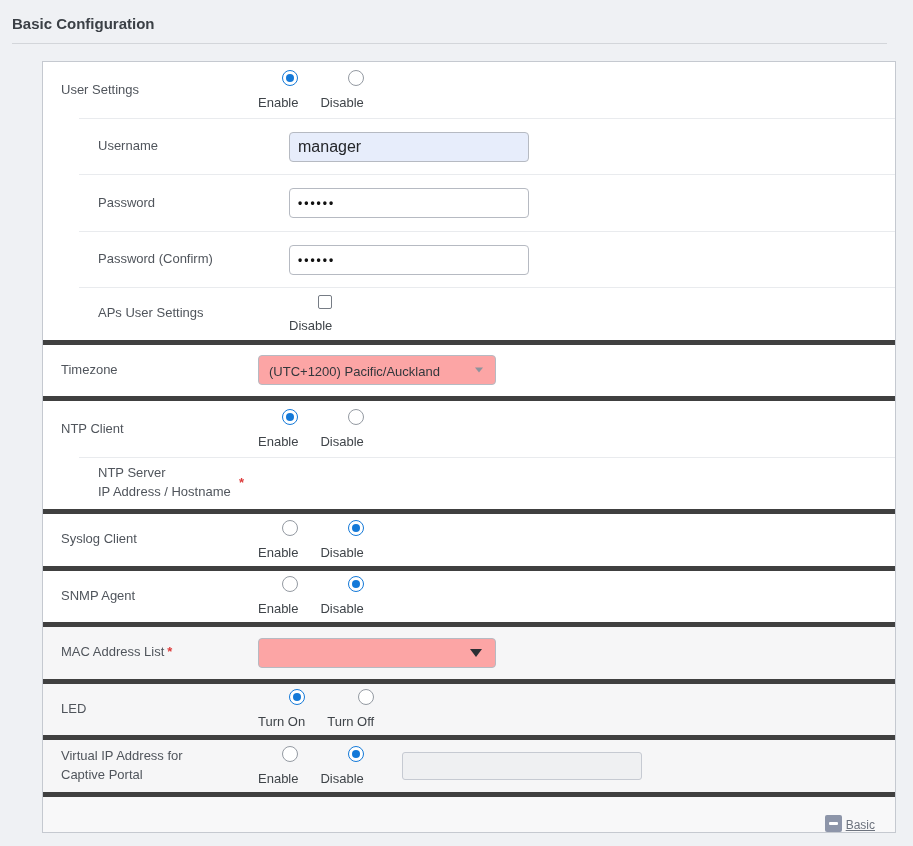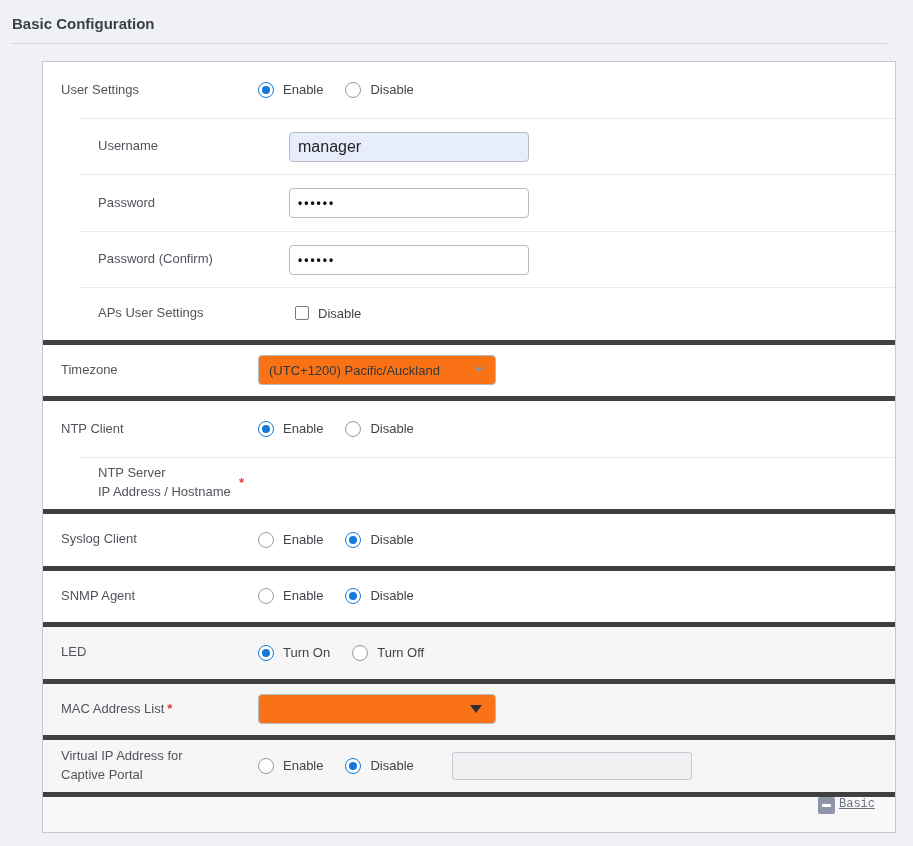--- a/index.html
+++ b/index.html
@@ -45,21 +45,21 @@
     width:215px;
     padding-left:18px;
     color:#50555c;
     line-height:1.45;
   }
   .row.sub .row-label { width:246px; padding-left:55px; }
   .row.sub-label-only .row-label { width:215px; padding-left:55px; position:relative; }
   .control { display:flex; align-items:center; }
   
   .radio-group { display:flex; align-items:center; gap:22px; }
-  .opt { display:flex; align-items:flex-start; gap:9px; cursor:pointer; }
+  .opt { display:flex; align-items:flex-end; gap:9px; cursor:pointer;flex-direction:column; }
   .radio {
     width:16px; height:16px; flex:none;
     border:1.5px solid #949aa2;
     border-radius:50%;
     background:#ffffff;
     position:relative;
   }
   .radio.checked { border-color:#1479d8; }
   .radio.checked::after {
     content:"";
@@ -96,23 +96,23 @@
     background:#eff0f2;
     border:1px solid #c6cad2;
     border-radius:3px;
     margin-left:16px;
   }
   
   .select {
     width:238px; height:30px;
     border:1px solid #b6bac2;
     border-radius:4px;
-    background:#f97316;
-    display:flex; align-items:center;
-    padding:0 28px 0 10px;
+    background:#fca5a5;
+    display:flex; 
+    padding:8px 28px 0 10px;
     position:relative;
     color:#33373c;
     cursor:pointer;
   }
   .select .caret-small {
     position:absolute; right:12px; top:50%;
     transform:translateY(-50%);
     width:0; height:0;
     border-left:4.5px solid transparent;
     border-right:4.5px solid transparent;
@@ -130,24 +130,23 @@
   .star { color:#dd3b3b; font-weight:700; }
   .star.inline { margin-left:3px; }
   .star.floating {
     position:absolute; right:14px; top:50%;
     transform:translateY(-50%);
   }
   
   .panel-footer {
     height:35px;
     background:#f8f8f9;
-    display:flex; align-items:flex-start; justify-content:flex-end;
+    display:flex; align-items:flex-end; justify-content:flex-end;
     padding-right:20px;
     gap:4px;
-    font-family:Liberation Mono, monospace;
   }
   .minus-box {
     width:17px; height:17px; flex:none;
     background:#8d95a9;
     border-radius:2px;
     display:flex; align-items:center; justify-content:center;
     cursor:pointer;
   }
   .minus-box .bar { width:9px; height:3px; background:#ffffff; border-radius:1px; }
   .footer-link {
@@ -266,42 +265,42 @@
         <span class="opt-label">Enable</span>
       </label>
       <label class="opt">
         <span class="radio checked"></span>
         <span class="opt-label">Disable</span>
       </label>
     </div>
   </div>
 
   <div class="row gray">
-    <div class="row-label">LED</div>
-    <div class="control radio-group">
-      <label class="opt">
-        <span class="radio checked"></span>
-        <span class="opt-label">Turn On</span>
-      </label>
-      <label class="opt">
-        <span class="radio"></span>
-        <span class="opt-label">Turn Off</span>
-      </label>
-    </div>
-  </div>
-
-  <div class="row gray">
     <div class="row-label">
       <span>MAC Address List</span><span class="star inline">*</span>
     </div>
     <div class="control">
       <div class="select" role="listbox">
         <span></span>
         <span class="caret-solid"></span>
       </div>
+    </div>
+  </div>
+
+  <div class="row gray">
+    <div class="row-label">LED</div>
+    <div class="control radio-group">
+      <label class="opt">
+        <span class="radio checked"></span>
+        <span class="opt-label">Turn On</span>
+      </label>
+      <label class="opt">
+        <span class="radio"></span>
+        <span class="opt-label">Turn Off</span>
+      </label>
     </div>
   </div>
 
   <div class="row gray">
     <div class="row-label">
       <div>Virtual IP Address for</div>
       <div>Captive Portal</div>
     </div>
     <div class="control radio-group">
       <label class="opt">

